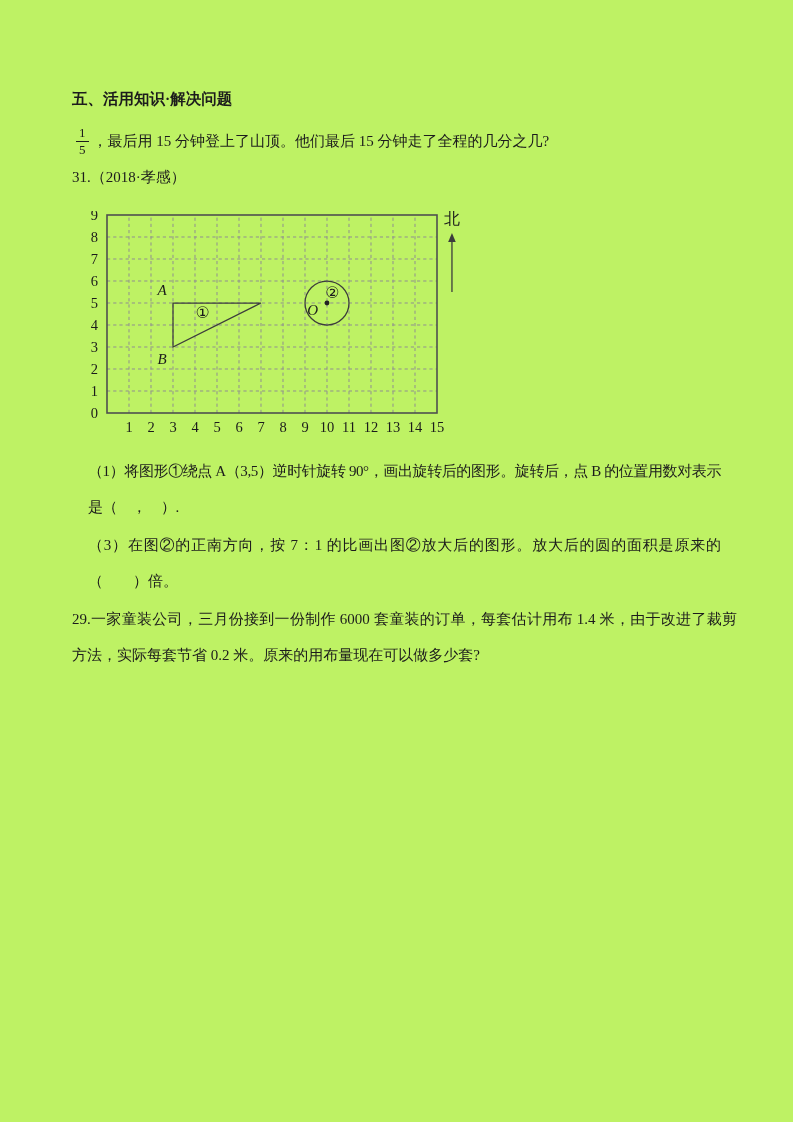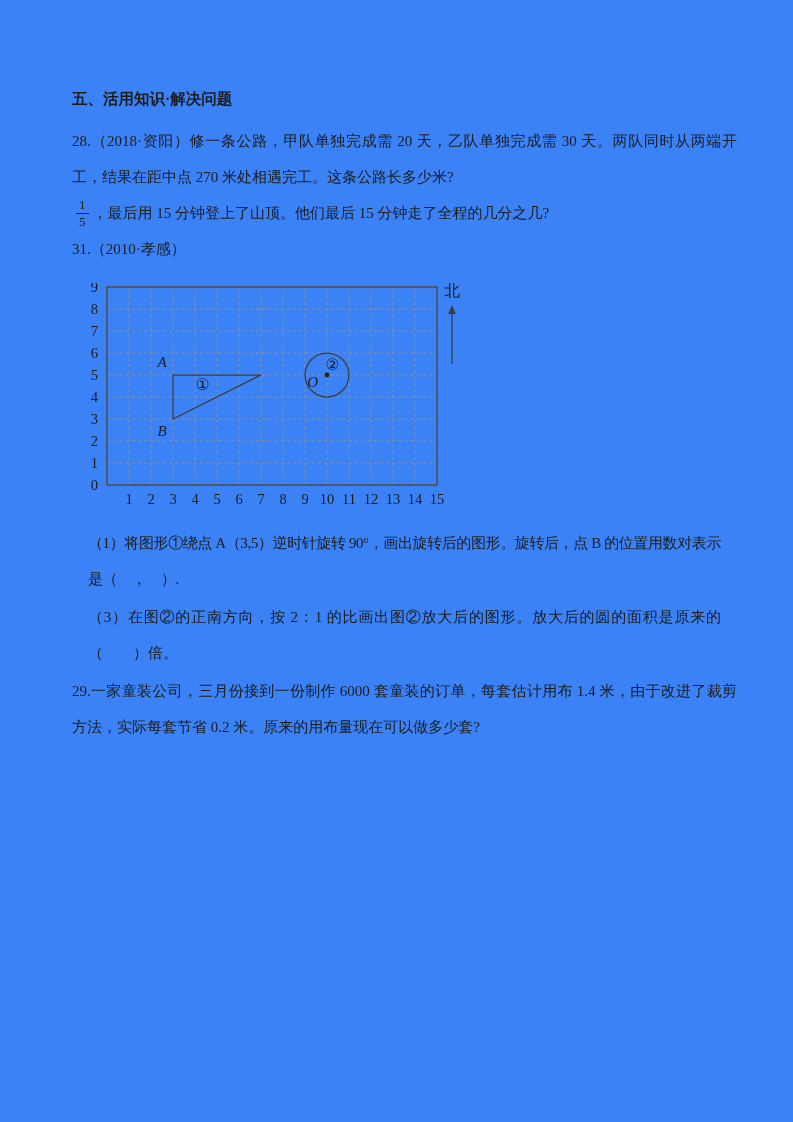--- a/index.html
+++ b/index.html
@@ -1,20 +1,20 @@
 <!DOCTYPE html>
 <html><head>
 <meta charset="utf-8">
 <style>
   html, body { margin: 0; padding: 0; background: #ffffff; }
   .page {
     position: relative;
     width: 793px;
     height: 1122px;
-    background: #3b82f6;
+    background: #bef264;
     overflow: hidden;
     font-family: "Liberation Serif", "DejaVu Serif", serif;
     color: #1c1c1c;
   }
   .content { padding: 88px 56px 0 72px; }
 
   .section-header {
     font-size: 15.5px;
     font-weight: bold;
     margin: 0 0 13px 0;
@@ -55,26 +55,25 @@
   svg text.north { font-family: "Liberation Serif", serif; font-size: 16px; fill: #1b1b1b; }
 </style>
 </head>
 <body>
 
 <div class="page">
   <div class="content">
 
     <h2 class="section-header">五、活用知识·解决问题</h2>
 
-    <p class="q">28.（2018·资阳）修一条公路，甲队单独完成需 20 天，乙队单独完成需 30 天。两队同时从两端开工，结果在距中点 270 米处相遇完工。这条公路长多少米?</p>
 
     <p class="q"><span class="frac"><span class="num">1</span><span class="den">5</span></span><span>，最后用 15 分钟登上了山顶。他们最后 15 分钟走了全程的几分之几?</span></p>
 
 
-    <p class="q">31.（2010·孝感）</p>
+    <p class="q">31.（2018·孝感）</p>
 
     <div class="diagram-wrap">
       <svg id="grid-svg" width="400" height="232" viewBox="0 0 400 232">
           <line x1="48" y1="202" x2="48" y2="4" class="dash"></line>
           <line x1="70" y1="202" x2="70" y2="4" class="dash"></line>
           <line x1="92" y1="202" x2="92" y2="4" class="dash"></line>
           <line x1="114" y1="202" x2="114" y2="4" class="dash"></line>
           <line x1="136" y1="202" x2="136" y2="4" class="dash"></line>
           <line x1="158" y1="202" x2="158" y2="4" class="dash"></line>
           <line x1="180" y1="202" x2="180" y2="4" class="dash"></line>
@@ -127,18 +126,18 @@
           <text x="121.69999999999999" y="107.4" class="num">①</text>
           <text x="226.2" y="104.1" class="pt">O</text>
           <text x="251.5" y="86.5" class="num">②</text>
           <text x="363.04" y="12.800000000000011" class="north">北</text>
           <line x1="370.96" y1="81" x2="370.96" y2="29.04000000000002" class="arrow"></line>
           <polygon points="367.15999999999997,31.04000000000002 374.76,31.04000000000002 370.96,22.04000000000002" class="arrowhead"></polygon>
         </svg>
     </div>
 
     <p class="q sub tight">（1）将图形①绕点 A（3,5）逆时针旋转 90°，画出旋转后的图形。旋转后，点 B 的位置用数对表示是（　，　）.</p>
-    <p class="q sub">（3）在图②的正南方向，按 2：1 的比画出图②放大后的图形。放大后的圆的面积是原来的（　　）倍。</p>
+    <p class="q sub">（3）在图②的正南方向，按 7：1 的比画出图②放大后的图形。放大后的圆的面积是原来的（　　）倍。</p>
 
     <p class="q">29.一家童装公司，三月份接到一份制作 6000 套童装的订单，每套估计用布 1.4 米，由于改进了裁剪方法，实际每套节省 0.2 米。原来的用布量现在可以做多少套?</p>
 
   </div>
 </div>
 
 </body></html>

